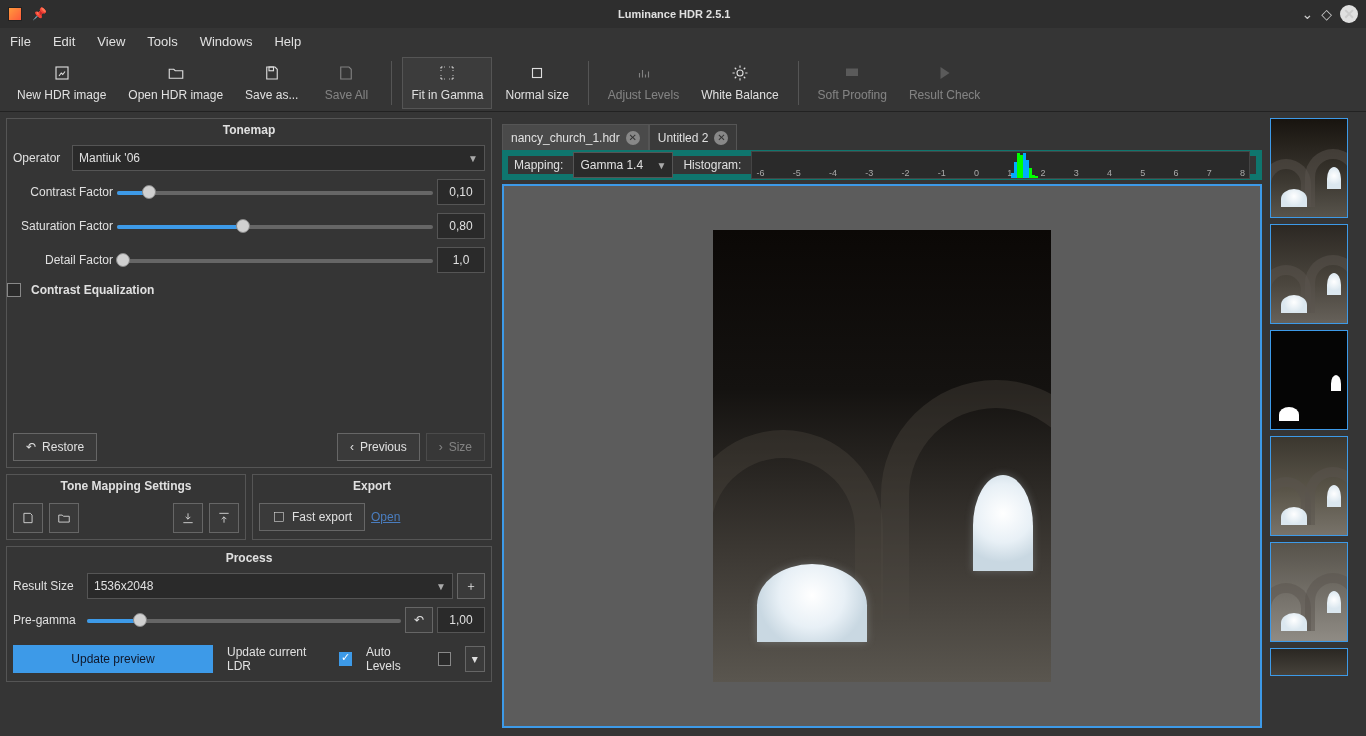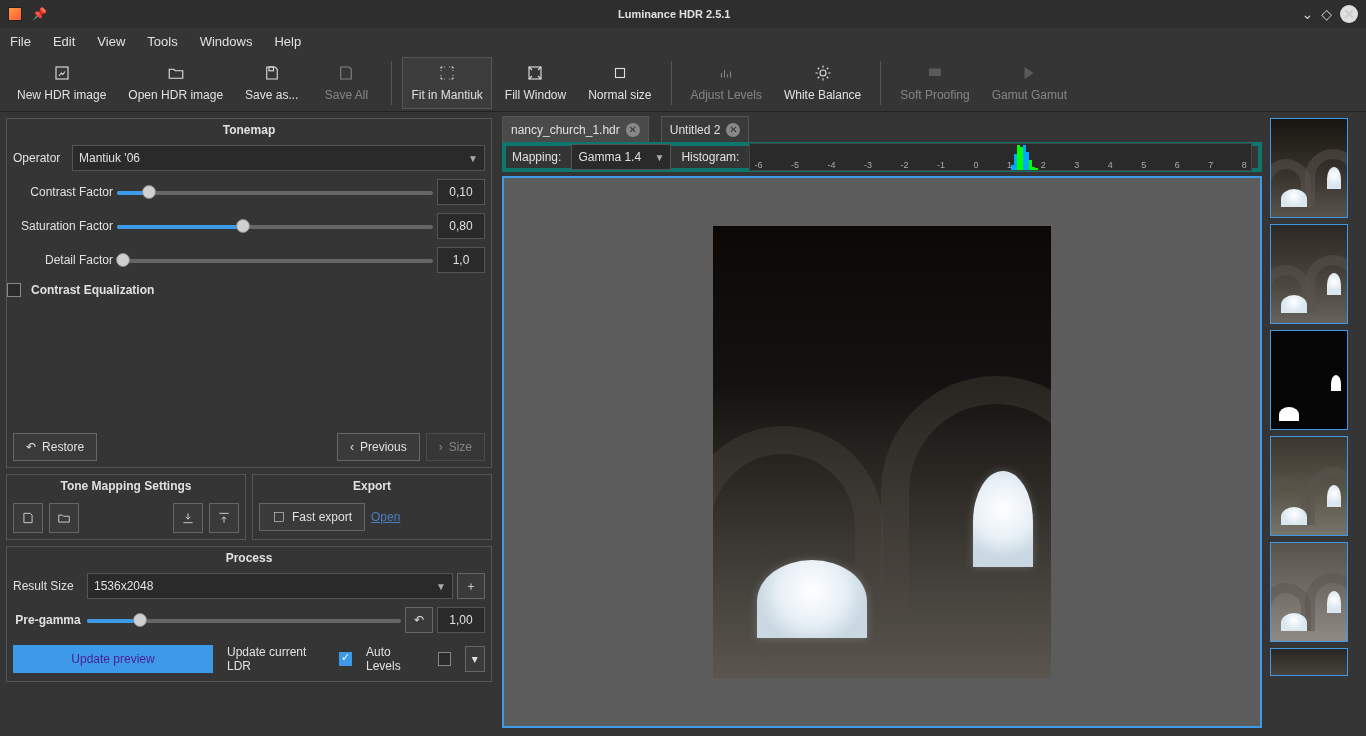--- a/index.html
+++ b/index.html
@@ -32,34 +32,34 @@
 .combo .chev { font-size:10px; color:#aaa; }
 .numbox { width:48px; height:26px; background:#2a2a2a; border:1px solid #555; display:flex; align-items:center; justify-content:center; font-size:12px;}
 .slider { flex:1; position:relative; height:20px; }
 .slider .track { position:absolute; top:9px; left:0; right:0; height:4px; background:#666; border-radius:2px;}
 .slider .fill { position:absolute; top:9px; left:0; height:4px; background:#3d9ae8; border-radius:2px;}
 .slider .thumb { position:absolute; top:3px; width:14px; height:14px; border-radius:50%; background:#d0d0d0; border:1px solid #888;}
 .checkbox { width:14px; height:14px; border:1px solid #888; background:#2a2a2a; display:inline-block; vertical-align:middle;}
 .checkbox.checked { background:#3d9ae8; border-color:#3d9ae8; position:relative;}
 .checkbox.checked::after { content:"✓"; color:#fff; position:absolute; left:1px; top:-2px; font-size:11px;}
 .btn { background:#3a3a3a; border:1px solid #666; height:28px; padding:0 12px; display:flex; align-items:center; gap:6px; font-size:12px; }
-.btn.primary { background:#3d9ae8; border-color:#3d9ae8; color:#4c1d95; justify-content:center;}
+.btn.primary { background:#3d9ae8; border-color:#3d9ae8; color:#0f172a; justify-content:center;}
 .btn.disabled { opacity:0.45; }
 .link { color:#4a7dbf; text-decoration:underline; font-size:12px; }
 .twopanel { display:flex; gap:6px; }
 .twopanel > .panel { flex:1; }
 .settingsbtns { display:flex; gap:6px; padding:6px;}
 .iconbtn { width:30px; height:30px; border:1px solid #666; background:#3a3a3a; display:flex; align-items:center; justify-content:center;}
 .iconbtn svg { width:14px; height:14px; stroke:#ddd; fill:none; stroke-width:1.5;}
 .center { flex:1; display:flex; flex-direction:column; }
-.tabs { display:flex; height:26px; margin:4px 0 0 4px; gap:12px;}
+.tabs { display:flex; height:26px; margin:12px 0 0 4px; gap:0;}
 .tab { background:#3a3a3a; border:1px solid #555; padding:0 8px; display:flex; align-items:center; gap:6px; font-size:12px; border-bottom:none;}
 .tab.active { background:#4a4a4a; }
 .tab .closex { width:14px; height:14px; border-radius:50%; background:#888; color:#333; font-size:10px; display:flex; align-items:center; justify-content:center;}
-.docbar { display:flex; align-items:center; height:30px; padding:0 6px; gap:10px; border:4px solid #0f766e; margin:0 4px;}
+.docbar { display:flex; align-items:center; height:30px; padding:0 6px; gap:10px; border:6px solid #0f766e; margin:0 4px;}
 .histogram { flex:1; height:28px; position:relative; background:#2a2a2a; border:1px solid #444; overflow:hidden;}
 .histogram .ticks { position:absolute; inset:0; display:flex; justify-content:space-between; padding:0 4px;}
 .histogram .ticks span { font-size:9px; color:#aaa; align-self:flex-end;}
 .histogram .bars { position:absolute; left:52%; bottom:0; display:flex; align-items:flex-end; height:100%;}
 .histogram .bars div { width:3px;}
 .viewer { flex:1; border:2px solid #3d9ae8; margin:4px; background:#5c5c5c; display:flex; align-items:center; justify-content:center;}
 .image-placeholder { width:338px; height:452px; background:linear-gradient(180deg,#0b0806 0%,#141210 35%,#3b3732 70%,#5a564f 100%); position:relative; overflow:hidden;}
 .arch { position:absolute; border:28px solid rgba(80,75,68,0.35); border-bottom:none; border-radius:120px 120px 0 0;}
 .window { position:absolute; background:radial-gradient(circle at 50% 40%, #ffffff 0%, #e8f0f6 45%, #c9d8e2 75%); border-top-left-radius:52% 55%; border-top-right-radius:52% 55%; box-shadow:0 0 8px rgba(220,230,240,0.25);}
 .rightpanel { width:100px; padding:6px 4px; display:flex; flex-direction:column; gap:6px; overflow:hidden;}
@@ -127,30 +127,21 @@
       </div>
       <div class="tlabel">Save All</div>
     </div>
   <div class="tsep"></div>
   <div class="tbtn active">
       <div class="ticon">
         <svg viewBox="0 0 24 24">
           <path d="M4 4h5M4 4v5M20 4h-5M20 4v5M4 20h5M4 20v-5M20 20h-5M20 20v-5" stroke-dasharray="2 2"></path>
         </svg>
       </div>
-      <div class="tlabel">Fit in Mantiuk</div>
-    </div>
-  <div class="tbtn">
-      <div class="ticon">
-        <svg viewBox="0 0 24 24">
-          <rect x="4" y="4" width="16" height="16"></rect>
-          <path d="M8 8l-4-4M16 8l4-4M8 16l-4 4M16 16l4 4"></path>
-        </svg>
-      </div>
-      <div class="tlabel">Fill Window</div>
+      <div class="tlabel">Fit in Gamma</div>
     </div>
   <div class="tbtn">
       <div class="ticon">
         <svg viewBox="0 0 24 24">
           <rect x="6" y="6" width="12" height="12"></rect>
         </svg>
       </div>
       <div class="tlabel">Normal size</div>
     </div>
   <div class="tsep"></div>
@@ -179,21 +170,21 @@
         </svg>
       </div>
       <div class="tlabel">Soft Proofing</div>
     </div>
   <div class="tbtn disabled">
       <div class="ticon">
         <svg viewBox="0 0 24 24">
           <path d="M6 4v16l12-8z" fill="#888" stroke="none"></path>
         </svg>
       </div>
-      <div class="tlabel">Gamut Gamut</div>
+      <div class="tlabel">Result Check</div>
     </div>
 </div>
 
 <div class="content">
   <div class="leftpanel">
     <div class="panel" style="flex:0 0 auto;">
       <div class="phead">Tonemap</div>
       <div class="row">
         <label style="width:55px; text-align:left;">Operator</label>
         <div class="combo" style="flex:1;">
@@ -296,21 +287,21 @@
       <div class="phead">Process</div>
       <div class="row">
         <label style="width:70px; text-align:left;">Result Size</label>
         <div class="combo" style="flex:1;">
             <span>1536x2048</span>
             <span class="chev">▼</span>
           </div>
         <div class="iconbtn" style="width:28px;height:26px;">＋</div>
       </div>
       <div class="row">
-        <label style="width:70px; text-align:center;font-weight:bold;">Pre-gamma</label>
+        <label style="width:70px; text-align:left;">Pre-gamma</label>
         <div class="slider">
             <div class="track"></div>
             <div class="fill" style="width:17%"></div>
             <div class="thumb" style="left:calc(17% - 7px)"></div>
           </div>
         <div class="iconbtn" style="width:28px;height:26px;">↶</div>
         <div class="numbox">1,00</div>
       </div>
       <div class="row" style="gap:14px; padding:8px 6px;">
         <div class="btn primary" style="flex:0 0 200px;">Update preview</div>

